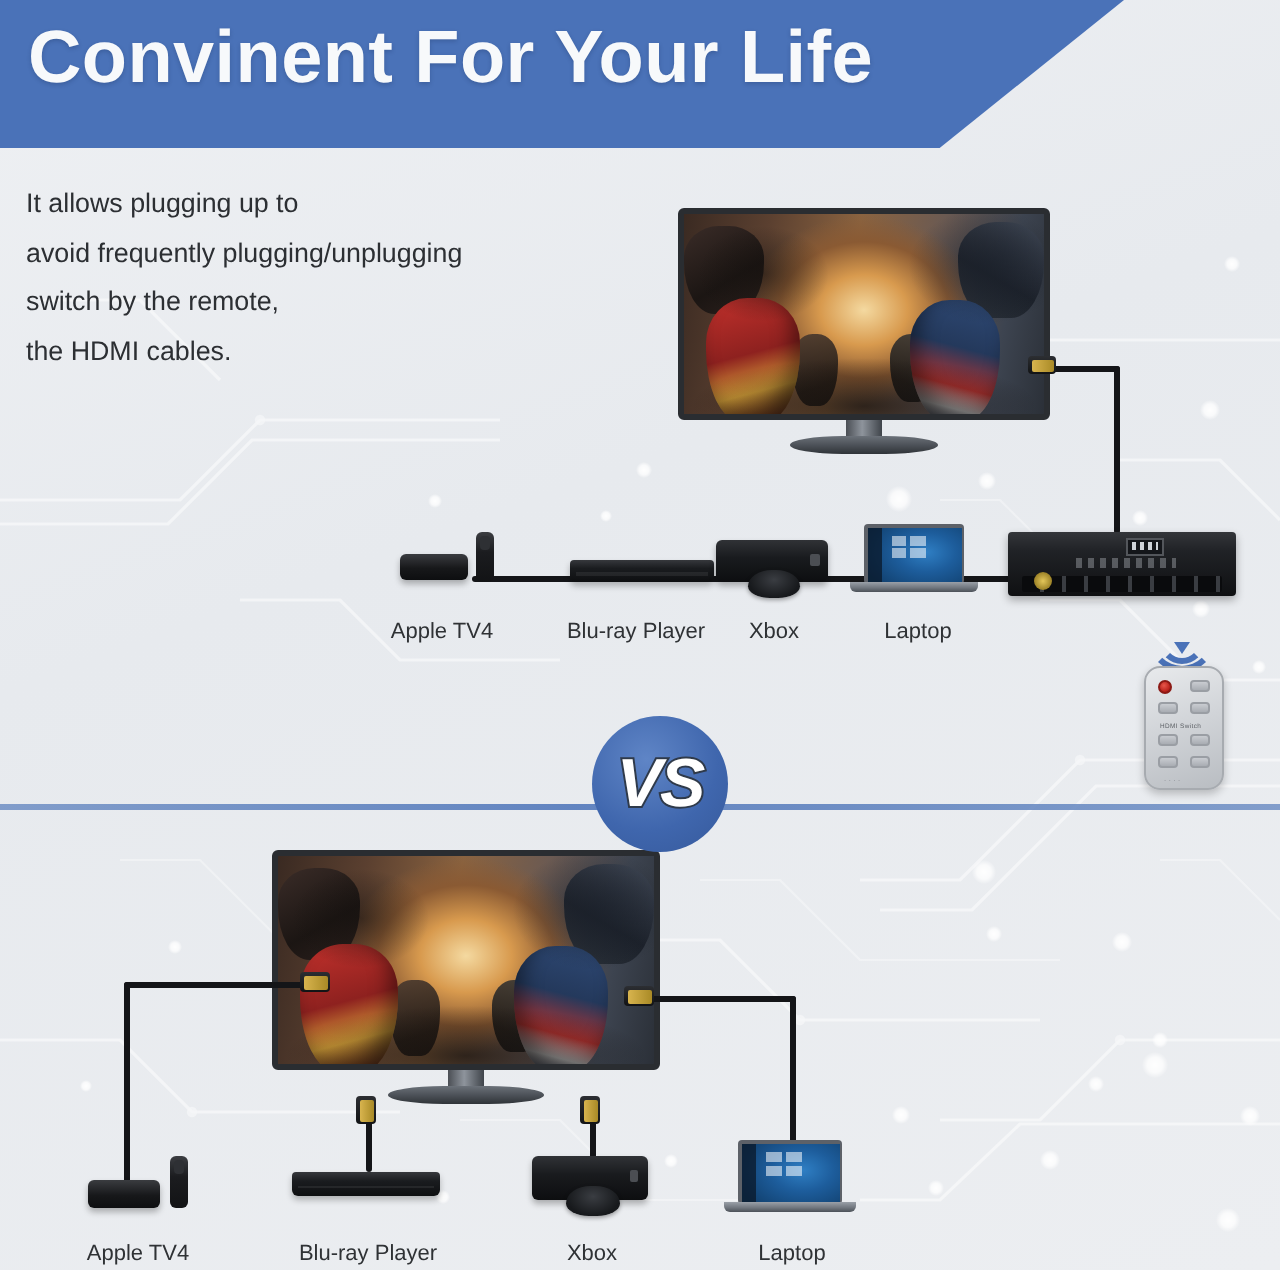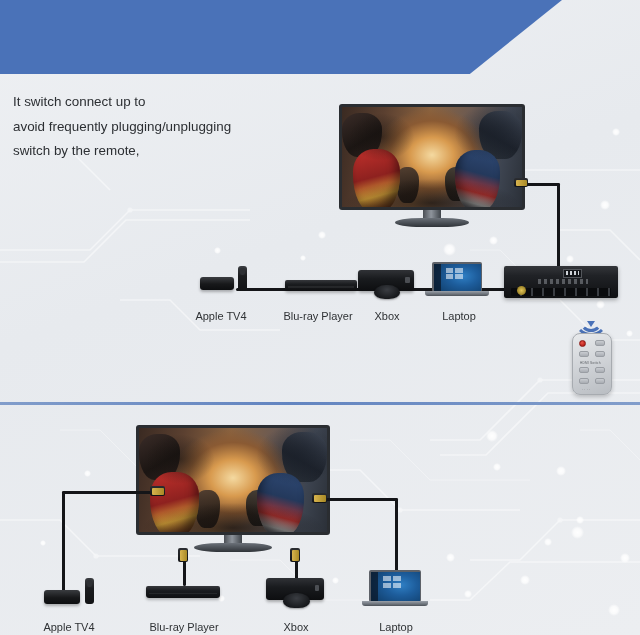--- a/index.html
+++ b/index.html
@@ -461,25 +461,27 @@
   <div class="bokeh" style="left:464px;top:590px;width:8px;height:8px;"></div>
   <div class="bokeh" style="left:608px;top:604px;width:12px;height:12px;"></div>
   <div class="bokeh" style="left:332px;top:577px;width:7px;height:7px;"></div>
   <div class="bokeh" style="left:218px;top:595px;width:7px;height:7px;"></div>
   <div class="bokeh" style="left:84px;top:470px;width:7px;height:7px;"></div>
   <div class="bokeh" style="left:40px;top:540px;width:6px;height:6px;"></div>
   <div class="bokeh" style="left:596px;top:300px;width:9px;height:9px;"></div>
   <div class="bokeh" style="left:626px;top:330px;width:7px;height:7px;"></div>
 
   <div class="banner"></div>
+  <div class="banner-title">Convinent For Your Life</div>
 
   <div class="body-copy">
-    <div class="body-line">It switch connect up to</div>
+    <div class="body-line">It allows plugging up to</div>
     <div class="body-line">avoid frequently plugging/unplugging</div>
     <div class="body-line">switch by the remote,</div>
+    <div class="body-line">the HDMI cables.</div>
   </div>
 
   <div>
 
     <div class="tv" style="left:339px;top:104px;width:186px;height:124px;">
       <div class="tv-frame" style="height:106px;">
         <div class="tv-screen">
           <div class="scene-sky"></div>
           <div class="fig fig-dark-l"></div>
           <div class="fig fig-dark-r"></div>
@@ -546,20 +548,23 @@
       <div class="rlabel" style="left:7px;top:27px;">HDMI Switch</div>
       <div class="rbtn" style="left:6px;top:33px;width:10px;height:6px;"></div>
       <div class="rbtn" style="left:22px;top:33px;width:10px;height:6px;"></div>
       <div class="rbtn" style="left:6px;top:44px;width:10px;height:6px;"></div>
       <div class="rbtn" style="left:22px;top:44px;width:10px;height:6px;"></div>
       <div class="rlabel" style="left:9px;top:54px;">· · · ·</div>
     </div>
   </div>
 
   <div class="divider"></div>
+  <div class="vs-badge">
+    <span class="vs-text">VS</span>
+  </div>
 
   <div>
 
     <div class="tv" style="left:136px;top:425px;width:194px;height:128px;">
       <div class="tv-frame" style="height:110px;">
         <div class="tv-screen">
           <div class="scene-sky"></div>
           <div class="fig fig-dark-l"></div>
           <div class="fig fig-dark-r"></div>
           <div class="fig fig-mid-l"></div>

